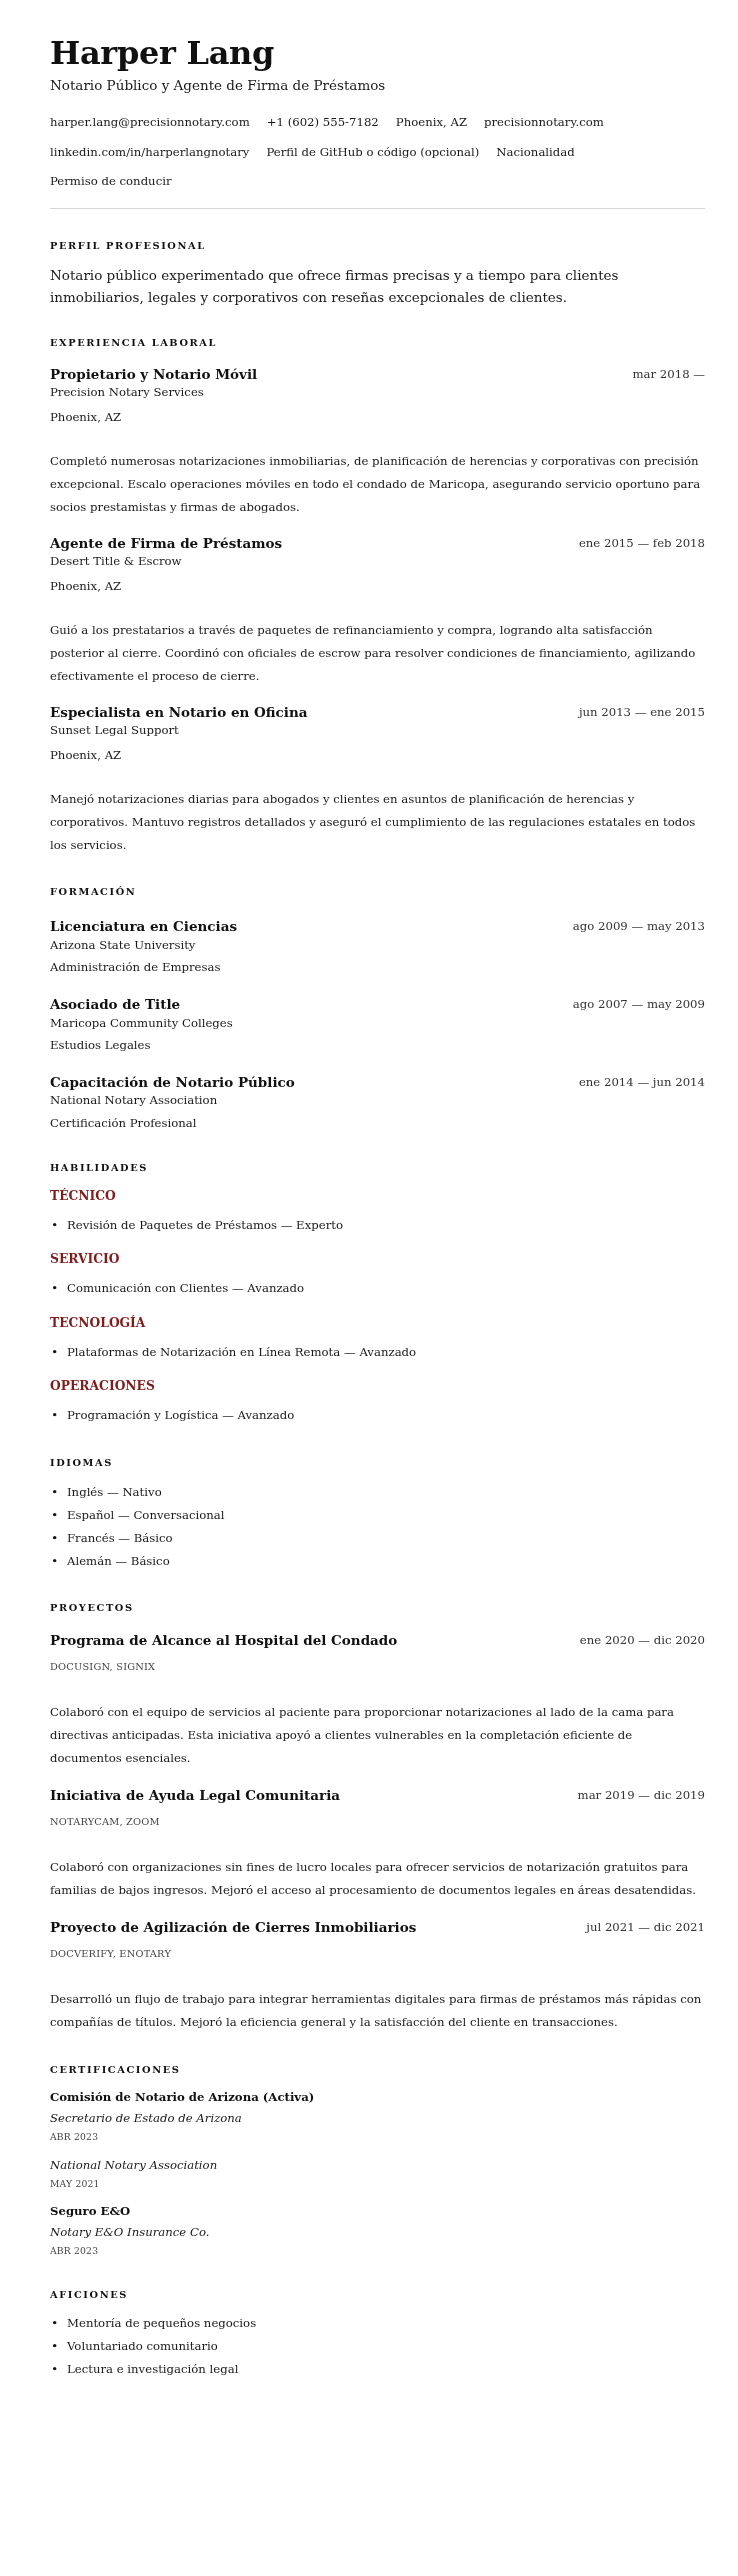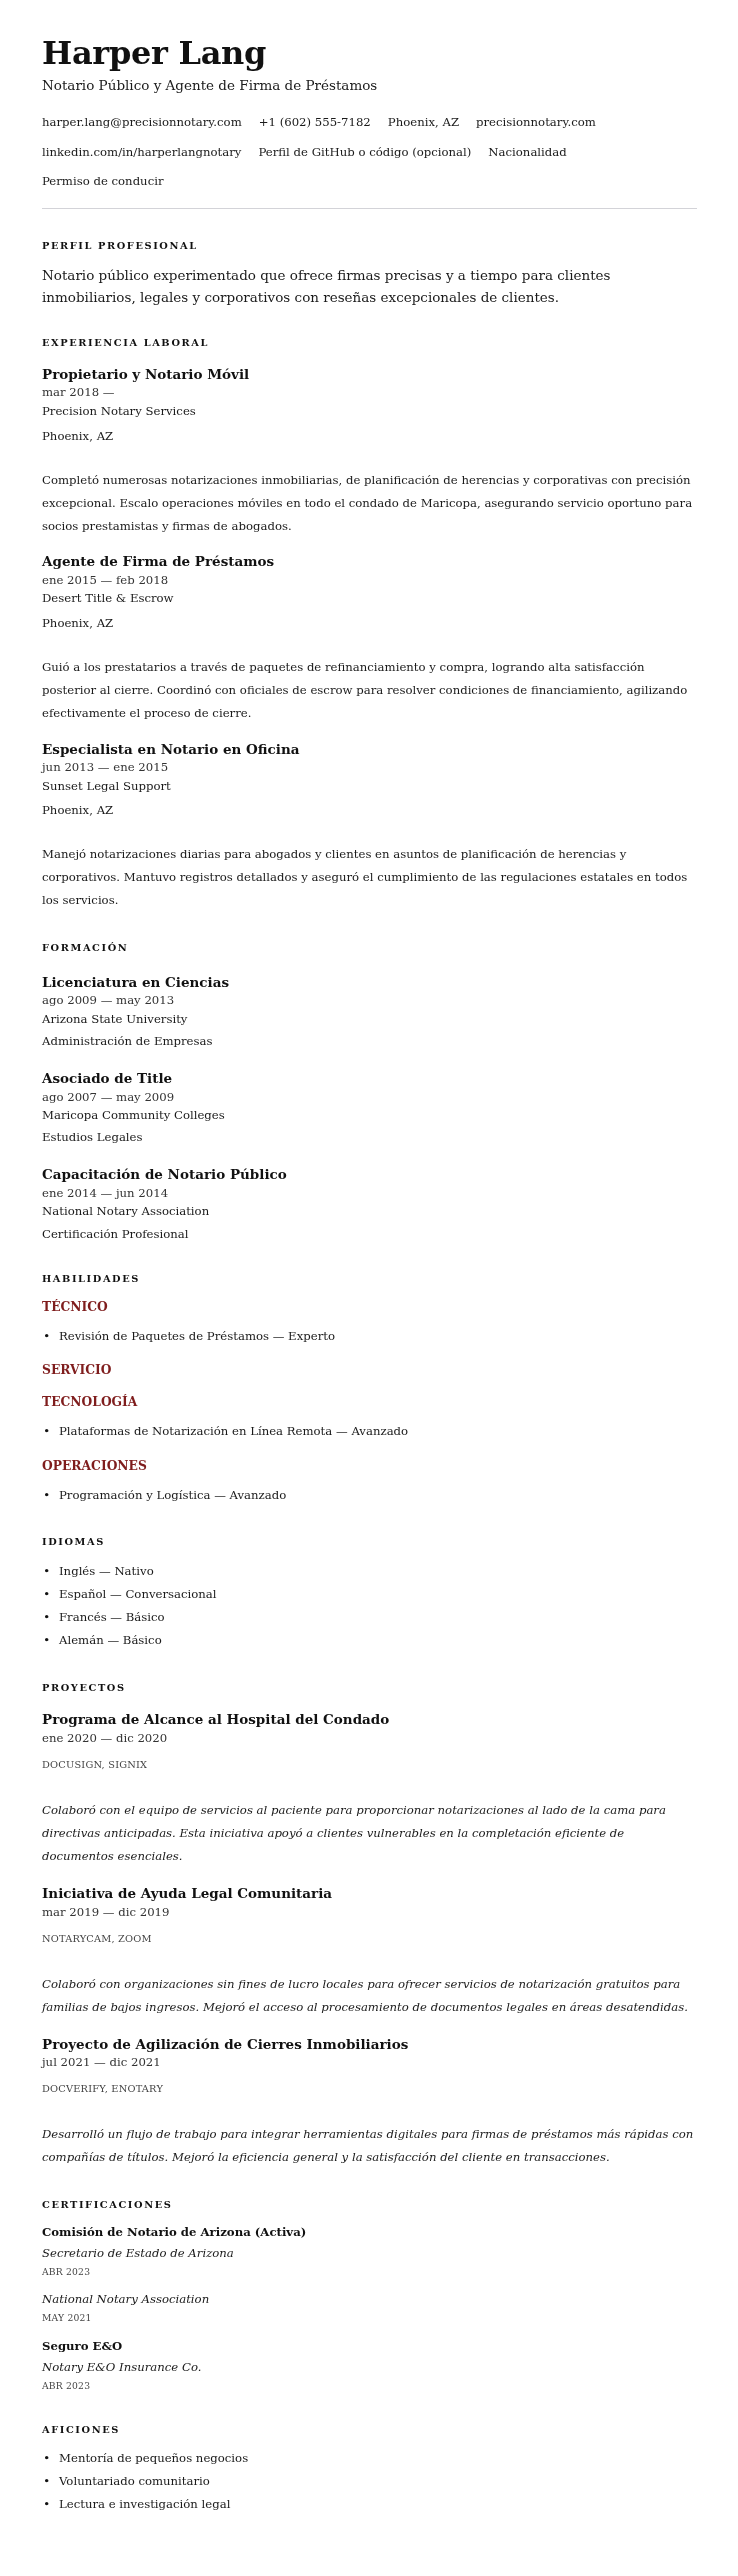--- a/index.html
+++ b/index.html
@@ -3,53 +3,53 @@
 <meta charset="utf-8">
 <style>
   * { box-sizing: border-box; margin: 0; padding: 0; }
   html, body { background: #ffffff; }
   body {
     width: 738px;
     min-height: 2576px;
     font-family: "DejaVu Serif", serif;
     color: #1a1a1a;
   }
-  .page { padding: 34px 42px 37px 42px; width: 681px; }
+  .page { padding: 34px 42px 37px 42px; width: 681px; margin-left: 8px; }
 
   .name { font-size: 32px; font-weight: bold; color: #111; line-height: 1.2; letter-spacing: -0.3px; }
   .headline { font-size: 13.5px; color: #1a1a1a; margin-top: 3.7px; line-height: 1.4; }
   .contacts { margin-top: 13.5px; display: flex; flex-wrap: wrap; column-gap: 17px; row-gap: 0; width: 655px; }
   .contact { font-size: 11.7px; line-height: 29.5px; color: #1a1a1a; white-space: nowrap; }
   .divider { height: 1.2px; background: #d3d3d8; margin-top: 11px; width: 655px; }
 
   .section-title { font-size: 9.8px; font-weight: bold; letter-spacing: 1.6px; color: #111; text-transform: uppercase; line-height: 1.3; }
   .section { margin-top: 29.5px; }
   .section.first { margin-top: 31px; }
 
   .summary { font-size: 13.5px; line-height: 22px; margin-top: 11px; color: #1a1a1a; width: 655px; }
 
   .entry { margin-top: 14.8px; width: 655px; }
-  .entry-head { display: flex; justify-content: space-between; align-items: flex-start; flex-direction: column; }
+  .entry-head { display: flex; justify-content: space-between; align-items: flex-start; }
   .entry-title { font-size: 13.5px; font-weight: bold; color: #111; line-height: 18.5px; }
   .entry-date { font-size: 11.7px; color: #333; white-space: nowrap; line-height: 18.5px; }
   .entry-sub { font-size: 11.7px; color: #1a1a1a; line-height: 18.5px; }
   .entry-loc { font-size: 11.7px; color: #1a1a1a; line-height: 18.5px; margin-top: 6.2px; }
   .entry-desc { font-size: 11.7px; line-height: 23px; color: #1a1a1a; margin-top: 23.4px; }
 
   .edu .entry-sub2 { font-size: 11.7px; line-height: 18.5px; margin-top: 3.7px; color: #1a1a1a; }
   .edu.entry { margin-top: 18.5px; }
 
   .skill-cat { font-size: 12.3px; font-weight: bold; color: #7f1d1d; margin-top: 13.5px; line-height: 18.5px; }
   .bullets { list-style: none; margin-top: 8.6px; }
   .bullets li { position: relative; padding-left: 17px; font-size: 11.7px; line-height: 23px; color: #1a1a1a; }
   .bullets li::before { content: "•"; position: absolute; left: 1.2px; top: 0; color: #111; }
   .skills-first { margin-top: 12.3px; }
 
   .proj-tech { font-size: 9.8px; color: #444; text-transform: uppercase; margin-top: 8.6px; line-height: 18.5px; letter-spacing: 0.2px; }
-  .proj .entry-desc { margin-top: 24.6px; font-style: italic; }
+  .proj .entry-desc { margin-top: 24.6px; }
   .proj.entry { margin-top: 16px; }
 
   .cert { margin-top: 11px; }
   .cert-title { font-size: 11.7px; font-weight: bold; color: #111; line-height: 18.5px; }
   .cert-issuer { font-size: 11.7px; color: #1a1a1a; line-height: 18.5px; margin-top: 2.5px; font-style: italic; }
   .cert-date { font-size: 9.2px; color: #444; line-height: 14.8px; margin-top: 2.5px; letter-spacing: 0.2px; }
 </style>
 </head>
 <body>
 
@@ -143,20 +143,23 @@
 
   <section class="section">
     <h2 class="section-title">Habilidades</h2>
 
     <div class="skill-cat skills-first">TÉCNICO</div>
     <ul class="bullets">
       <li>Revisión de Paquetes de Préstamos — Experto</li>
     </ul>
 
     <div class="skill-cat">SERVICIO</div>
+    <ul class="bullets">
+      <li>Comunicación con Clientes — Avanzado</li>
+    </ul>
 
     <div class="skill-cat">TECNOLOGÍA</div>
     <ul class="bullets">
       <li>Plataformas de Notarización en Línea Remota — Avanzado</li>
     </ul>
 
     <div class="skill-cat">OPERACIONES</div>
     <ul class="bullets">
       <li>Programación y Logística — Avanzado</li>
     </ul>

